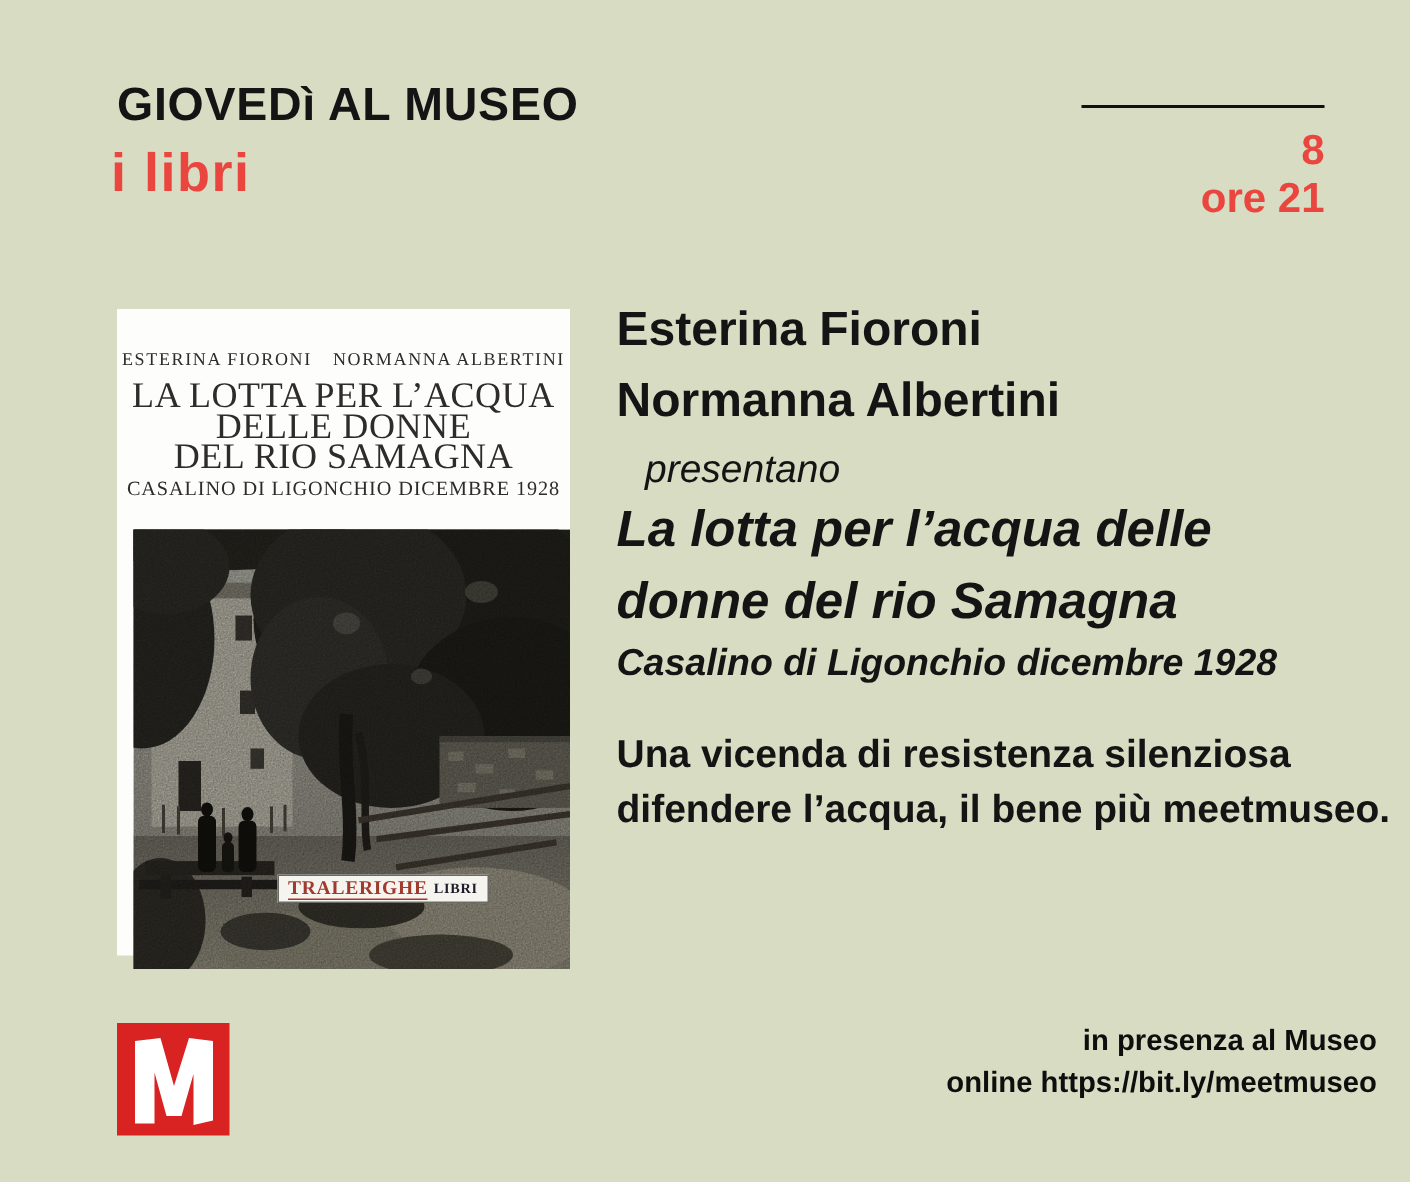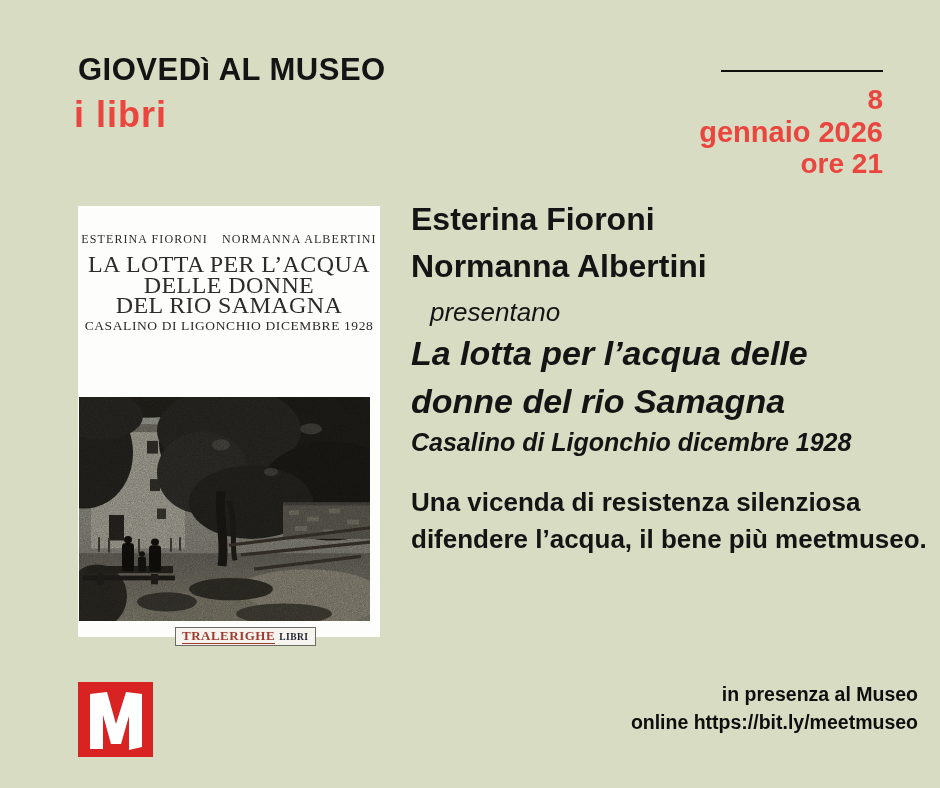--- a/index.html
+++ b/index.html
@@ -32,21 +32,21 @@
   
   .book-cover{position:absolute;left:78px;top:206px;width:302px;height:431px;background:#fdfdfb;}
   .cover-authors{position:absolute;left:0;top:26px;width:100%;display:flex;justify-content:center;
     gap:14px;font-family:"Liberation Serif",serif;font-size:12px;letter-spacing:1.1px;
     color:var(--cover-ink);white-space:nowrap;}
   .cover-title{position:absolute;left:0;top:48px;width:100%;text-align:center;
     font-family:"Liberation Serif",serif;font-size:24px;line-height:20.5px;
     letter-spacing:.4px;color:var(--cover-ink);}
   .cover-subtitle{position:absolute;left:0;top:112px;width:100%;text-align:center;
     font-family:"Liberation Serif",serif;font-size:13.5px;letter-spacing:.6px;color:var(--cover-ink);}
-  .cover-photo{position:absolute;left:1px;top:147px;width:291px;height:224px;margin-top:44px;}
+  .cover-photo{position:absolute;left:11px;top:147px;width:291px;height:293px;}
   .cover-photo svg{display:block;width:100%;height:100%;}
   .publisher-badge{position:absolute;left:96px;top:230px;background:#f6f4ee;border:1px solid #6b6b66;
     padding:0 6px;height:19px;display:flex;align-items:center;white-space:nowrap;}
   .publisher-name{font-family:"Liberation Serif",serif;font-weight:700;font-size:13px;
     letter-spacing:.5px;color:var(--pub-red);border-bottom:1px solid var(--pub-red);line-height:14px;}
   .publisher-suffix{font-family:"Liberation Serif",serif;font-weight:700;font-size:9.5px;
     letter-spacing:.5px;color:#1d1d2a;margin-left:4px;}
 
   
   .event-col{position:absolute;left:411px;top:0;width:512px;color:var(--ink);}
@@ -72,21 +72,20 @@
 <body>
 
 <div class="poster">
 
   <div class="headline">GIOVEDì AL MUSEO</div>
   <div class="sub-headline">i libri</div>
 
   <div class="date-rule"></div>
   <div class="date-block">
     <div class="date-day">8</div>
-    <div class="date-month">gennaio 2026</div>
     <div class="date-time">ore 21</div>
   </div>
 
   <div class="book-cover">
     <div class="cover-authors">
       <span>ESTERINA FIORONI</span>
       <span>NORMANNA ALBERTINI</span>
     </div>
     <div class="cover-title">
       <div>LA LOTTA PER L’ACQUA</div>

